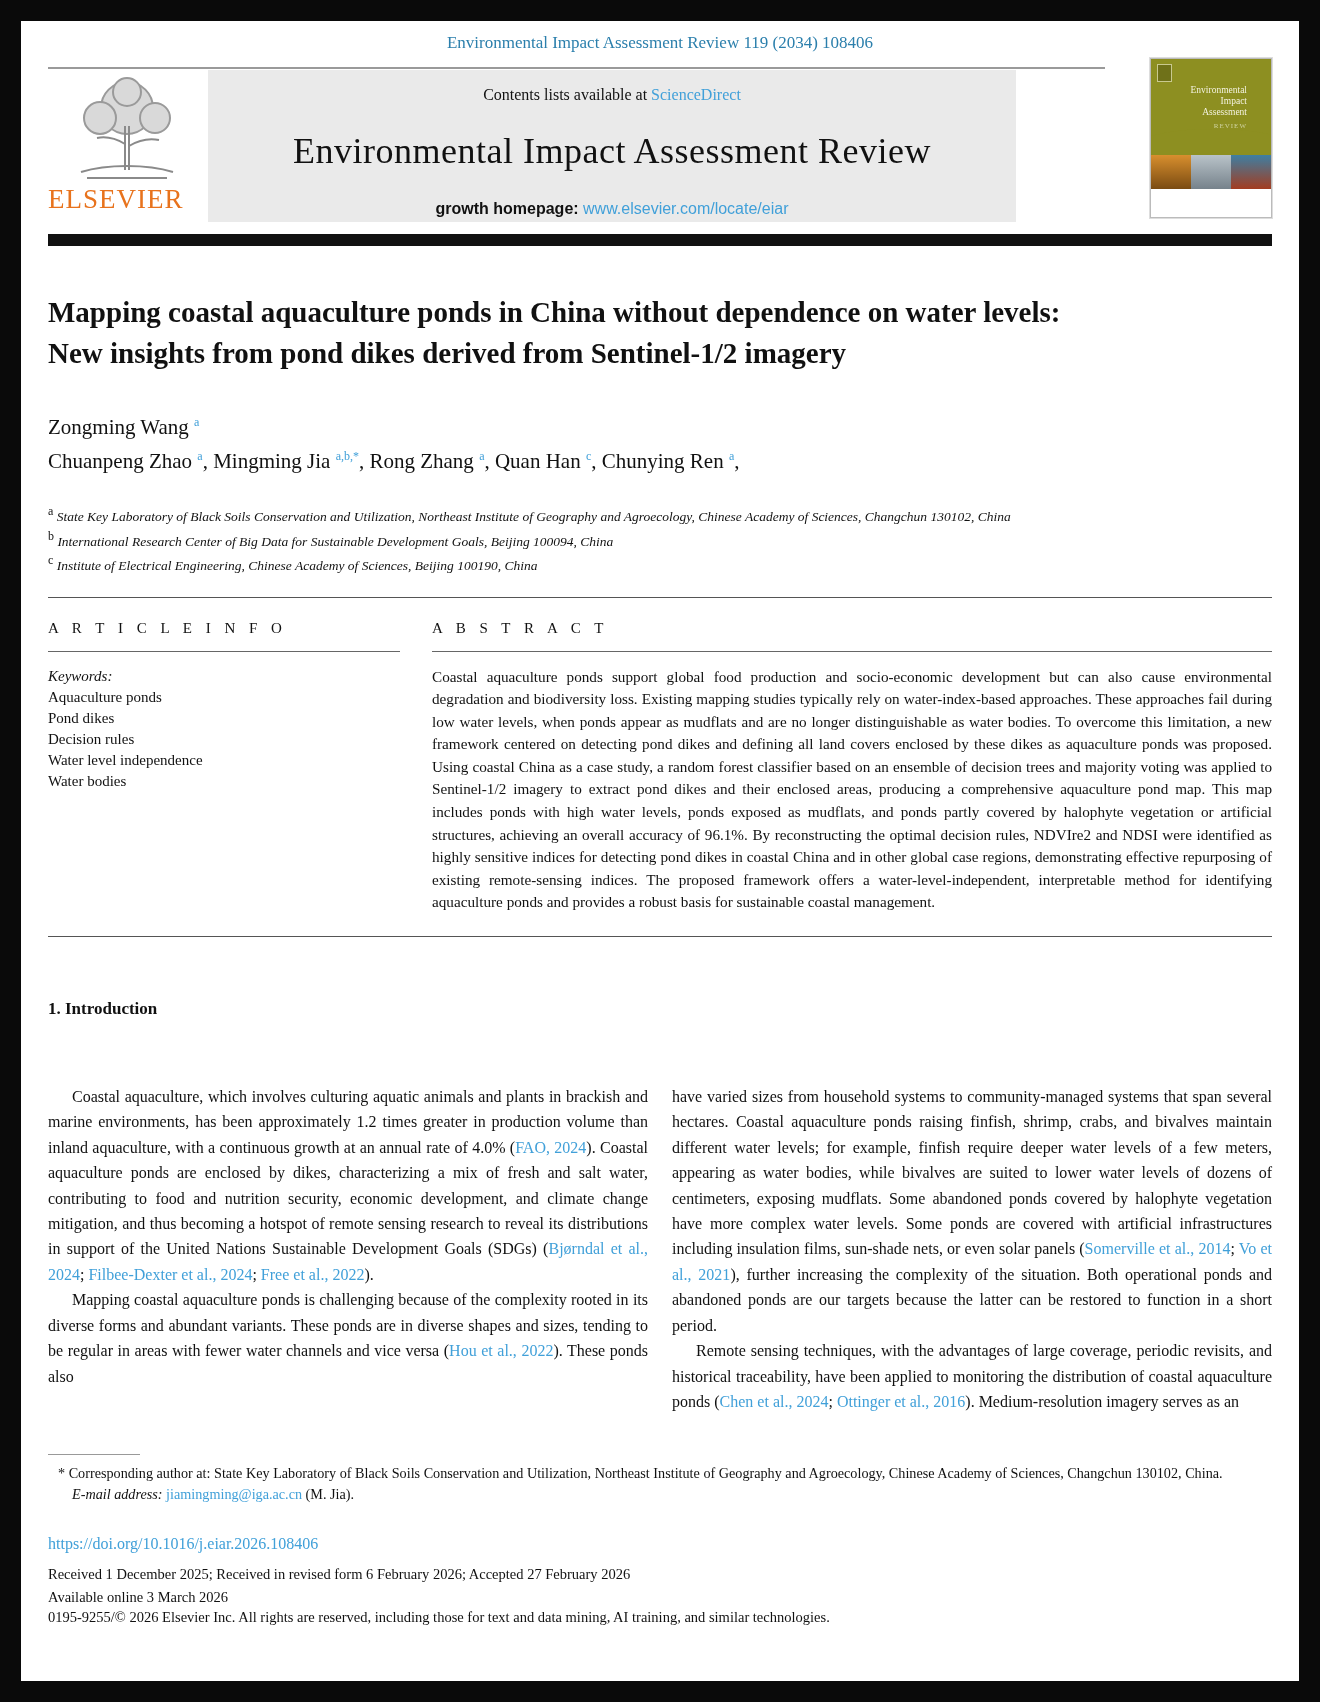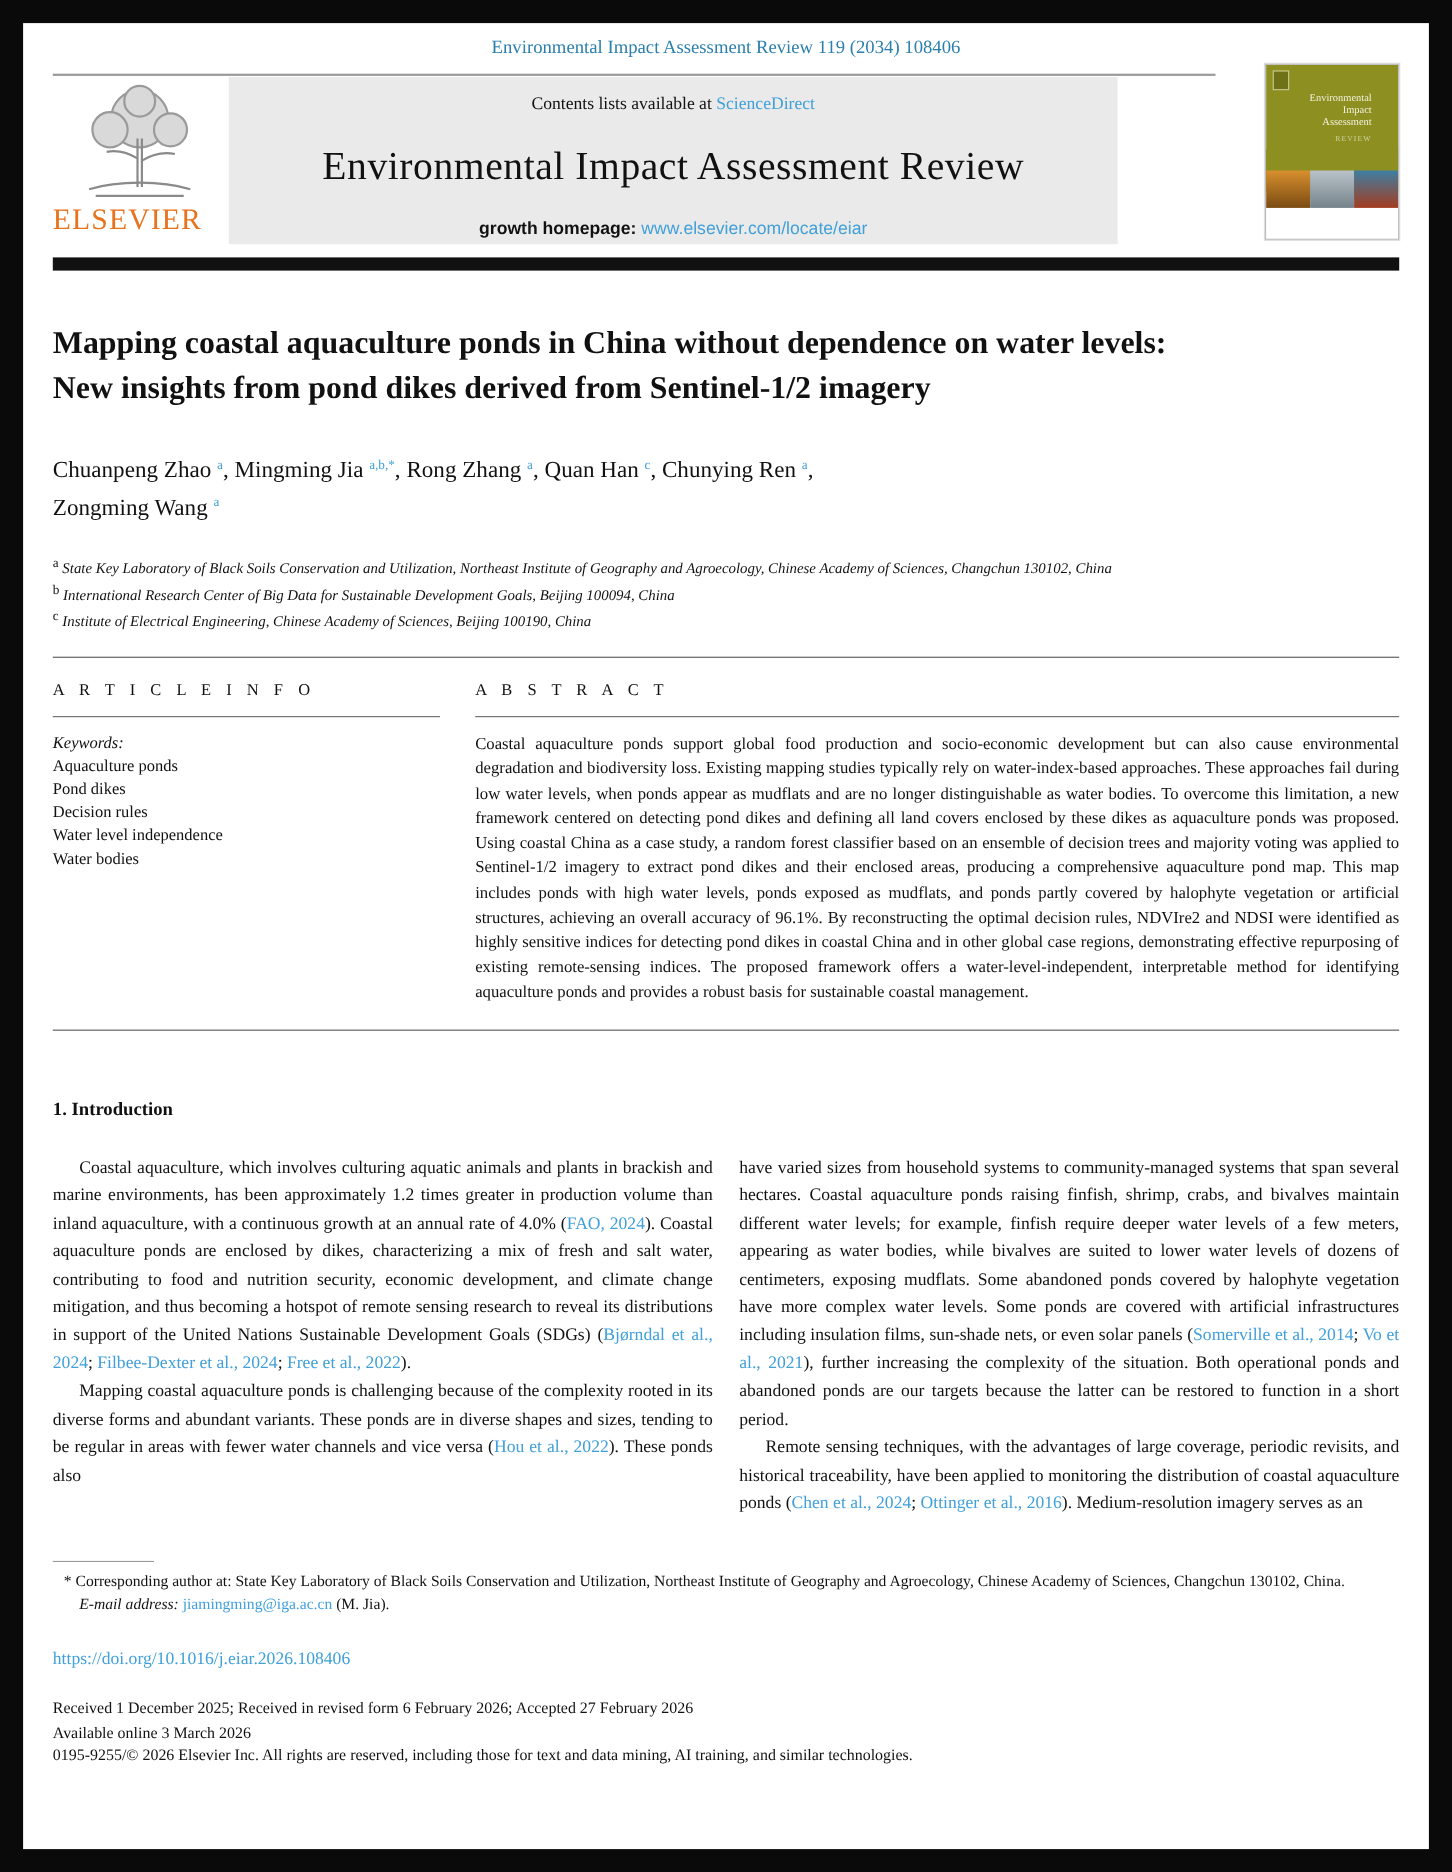--- a/index.html
+++ b/index.html
@@ -55,33 +55,33 @@
   .abs-col { flex:1; margin-left:32px; }
   .sec-head { font-size:15px; letter-spacing:5px; font-family:"Liberation Serif", serif; }
   .underrule { border:none; border-top:1.2px solid #666; margin-top:14px; }
   .keywords { margin-top:14px; font-size:15px; line-height:21px; }
   .kw-label { font-style:italic; }
   .abstract-text { margin-top:14px; font-size:15.2px; line-height:22.6px; text-align:justify; }
 
   
   .intro-head { font-size:17px; font-weight:bold; margin-top:62px; }
   .columns { display:flex; margin-top:30px; }
-  .col { width:600px; flex:none; font-size:16px; line-height:25.4px; text-align:justify; }
+  .col { width:600px; flex:none; font-size:16px; line-height:25.4px; text-align:justify;margin-top:35px; }
   .col + .col { margin-left:24px; }
   .col p + p { margin-top:0; }
   .indent { text-indent:24px; }
 
   
   .fn-rule { border:none; border-top:1px solid #999; width:92px; margin-top:40px; }
   .footnote { font-size:14.2px; line-height:21px; margin-top:8px; }
   .fn-star { padding-left:10px; }
   .fn-email { padding-left:24px; }
   .em { font-style:italic; }
   .doi-line { margin-top:30px; font-size:16px; }
-  .dates { margin-top:24px; font-size:14.5px; line-height:23px; }
+  .dates { margin-top:10px; font-size:14.5px; line-height:23px; }
   .copyright { font-size:14.5px; }
 </style>
 </head>
 <body>
 
 <div class="page">
 
   <div class="running-head">Environmental Impact Assessment Review 119 (2034) 108406</div>
 
   <hr class="head-rule">
@@ -129,22 +129,22 @@
       </div>
       <div class="cover-foot"></div>
     </div>
   </div>
 
   <div class="black-bar"></div>
 
   <h1 class="article-title">Mapping coastal aquaculture ponds in China without dependence on water levels: New insights from pond dikes derived from Sentinel-1/2 imagery</h1>
 
   <div class="authors">
+    <div><span>Zongming Wang </span><sup class="sup">a</sup></div>
     <div><span>Chuanpeng Zhao </span><sup class="sup">a</sup><span>, Mingming Jia </span><sup class="sup">a,b,*</sup><span>, Rong Zhang </span><sup class="sup">a</sup><span>, Quan Han </span><sup class="sup">c</sup><span>, Chunying Ren </span><sup class="sup">a</sup><span>,</span></div>
-    <div><span>Zongming Wang </span><sup class="sup">a</sup></div>
   </div>
 
   <div class="affils">
     <div class="affil"><sup>a</sup><span> State Key Laboratory of Black Soils Conservation and Utilization, Northeast Institute of Geography and Agroecology, Chinese Academy of Sciences, Changchun 130102, China</span></div>
     <div class="affil"><sup>b</sup><span> International Research Center of Big Data for Sustainable Development Goals, Beijing 100094, China</span></div>
     <div class="affil"><sup>c</sup><span> Institute of Electrical Engineering, Chinese Academy of Sciences, Beijing 100190, China</span></div>
   </div>
 
   <hr class="block-rule">
 

